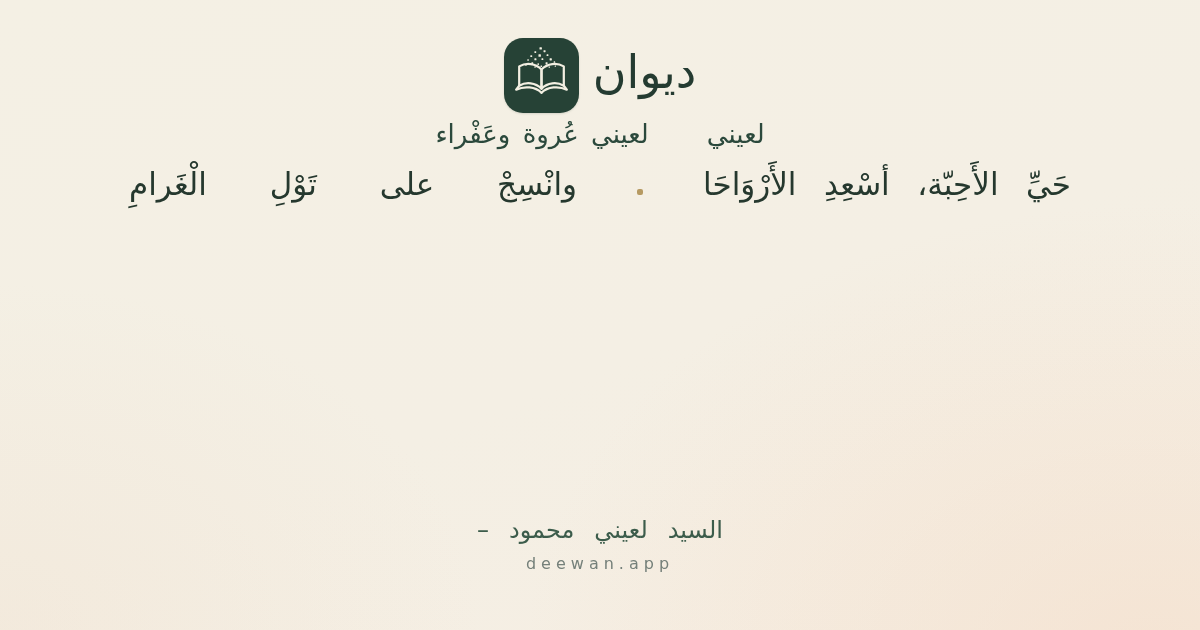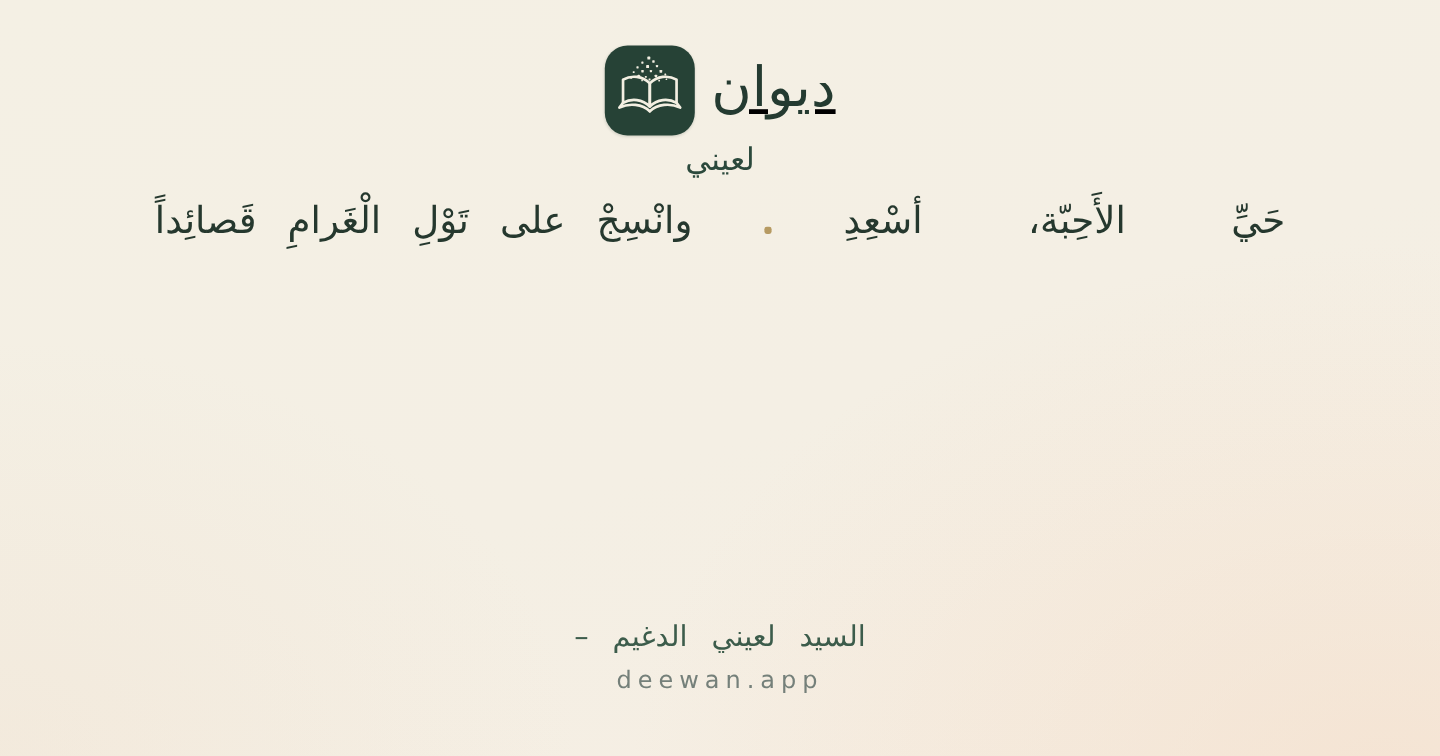--- a/index.html
+++ b/index.html
@@ -21,21 +21,20 @@
   
   .brand-row {
     position: absolute;
     top: 38px;
     left: 0;
     width: 100%;
     display: flex;
     justify-content: center;
     align-items: center;
     gap: 14px;
-    text-decoration: underline;
   }
   .logo-tile {
     width: 75px;
     height: 75px;
     border-radius: 19px;
     background: #264236;
     display: flex;
     align-items: center;
     justify-content: center;
     box-shadow: 0 1px 2px rgba(40,60,50,0.15);
@@ -108,21 +107,21 @@
     color: #3c5c4b;
     font-size: 24px;
   }
   .site-row {
     position: absolute;
     top: 554px;
     left: 0;
     width: 100%;
     text-align: center;
     color: #75807a;
-    font-size: 20px;
+    font-size: 16px;
     letter-spacing: 5px;
   }
 </style>
 </head>
 <body>
 
 <div class="card">
 
   <div class="brand-row">
     <div class="logo-tile">
@@ -156,39 +155,40 @@
             <rect x="44" y="30" width="1.4" height="1.4" rx="0.3"></rect>
           </g>
         </svg>
       </span>
     </div>
     <div class="app-title">ديوان</div>
   </div>
 
   <div class="subtitle-row">
     <span class="poem-kind">لعيني</span>
+    <span class="poem-title">لعيني عُروة وعَفْراء</span>
   </div>
 
   <div class="verse-row">
     <div class="hemistich first">
       <span>حَيِّ</span>
       <span>الأَحِبّة،</span>
       <span>أسْعِدِ</span>
+      <span>الأَرْوَاحَا</span>
     </div>
     <div class="verse-dot"></div>
     <div class="hemistich second">
       <span>وانْسِجْ</span>
       <span>على</span>
       <span>تَوْلِ</span>
       <span>الْغَرامِ</span>
-      <span>قَصائِداً</span>
     </div>
   </div>
 
   <div class="attribution-row">
     <span>السيد</span>
     <span>لعيني</span>
-    <span>الدغيم</span>
+    <span>محمود</span>
     <span>–</span>
   </div>
   <div class="site-row">deewan.app</div>
 
 </div>
 
 </body></html>

